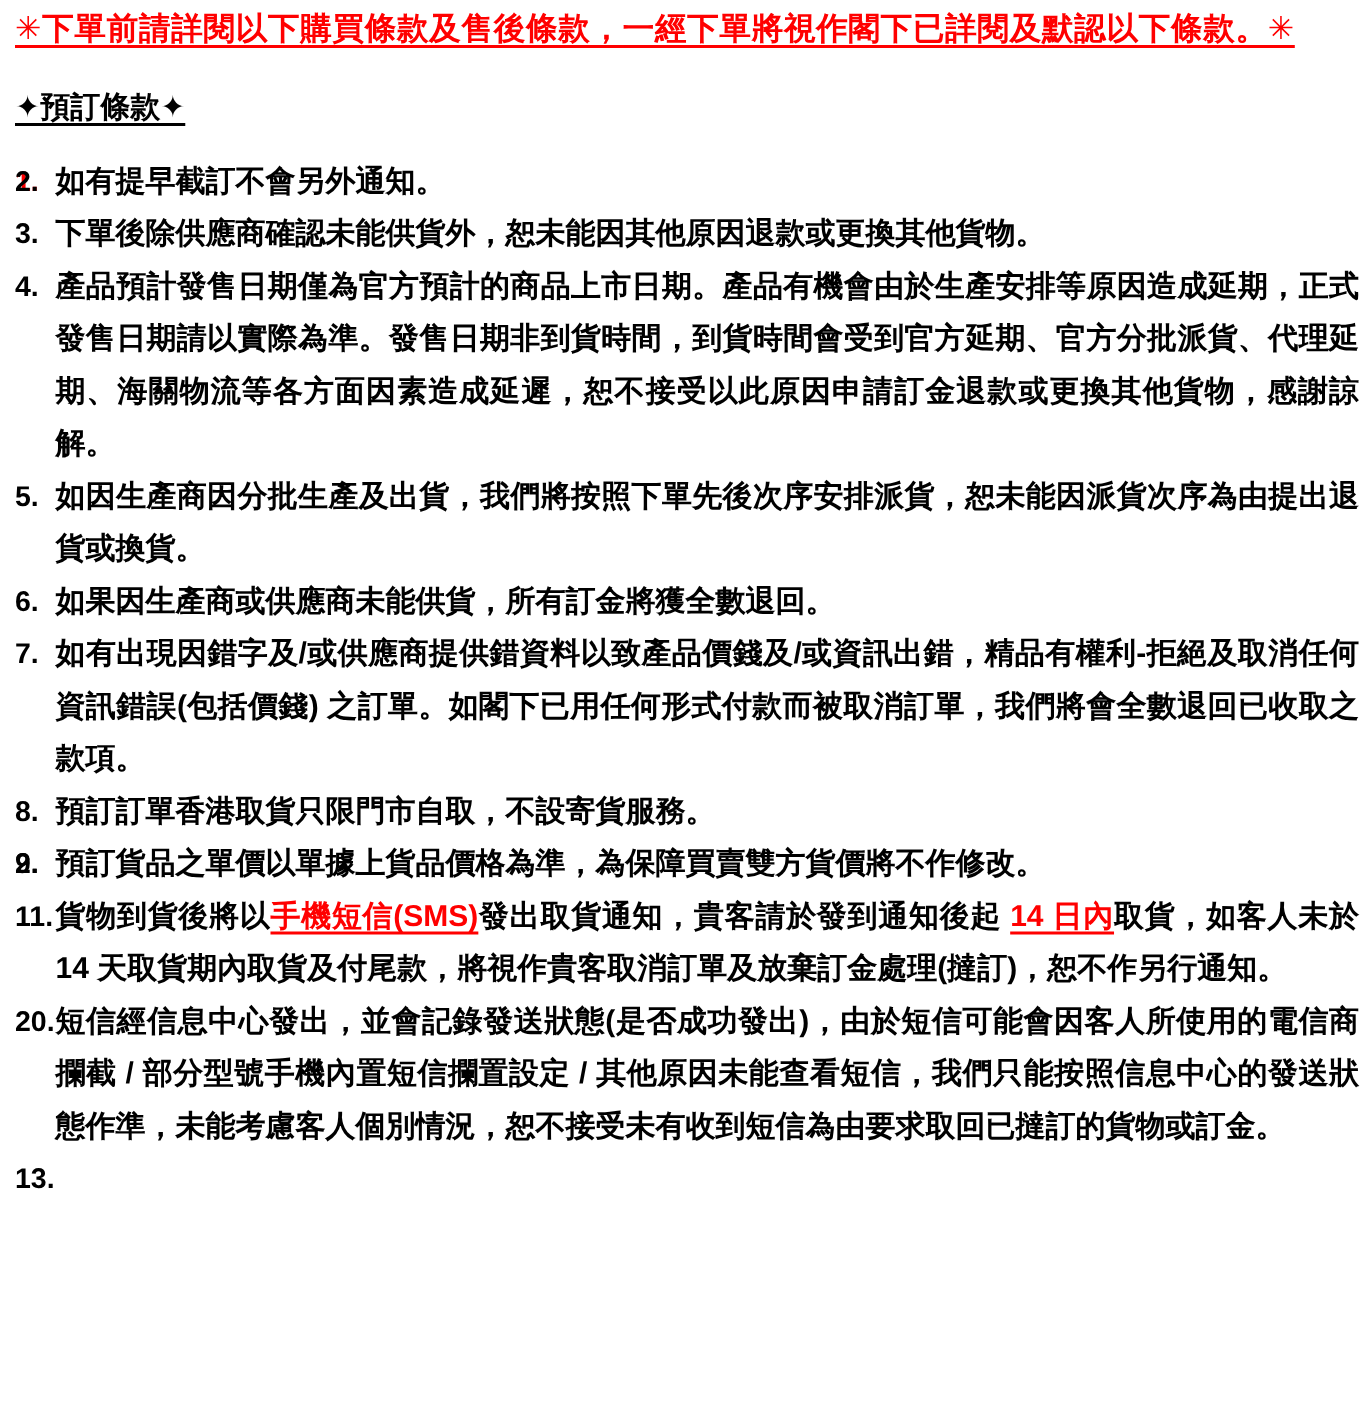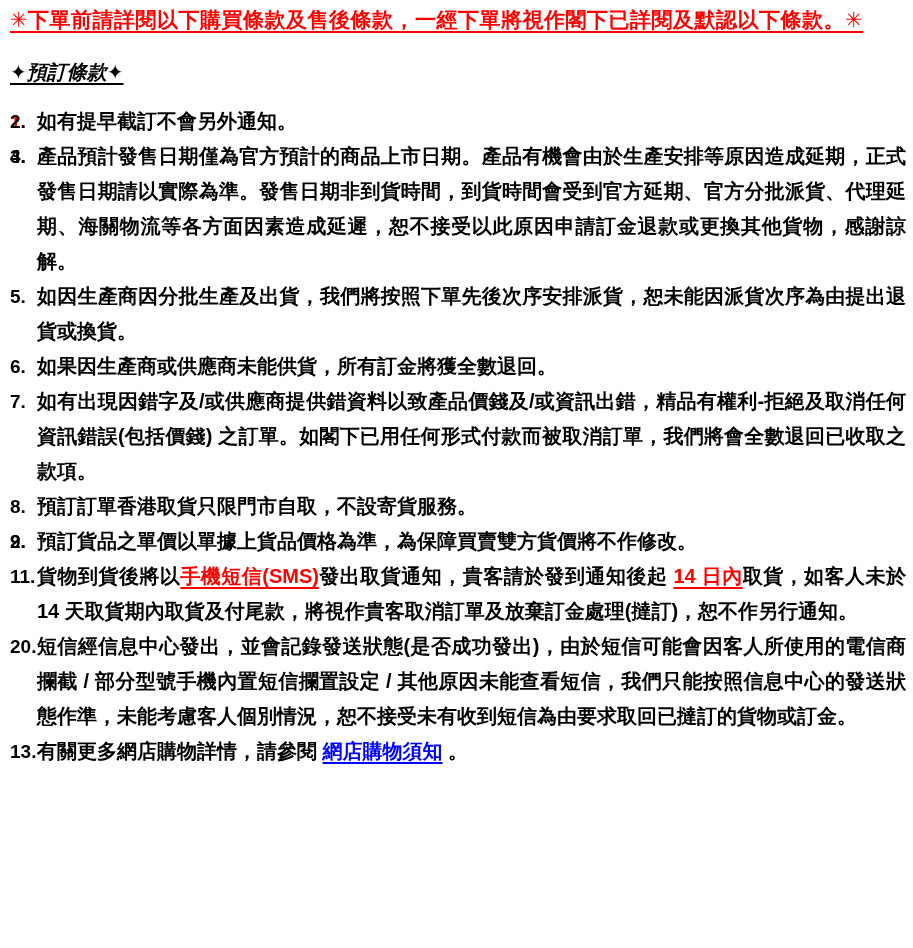--- a/index.html
+++ b/index.html
@@ -34,21 +34,20 @@
     letter-spacing: 0.5px;
   }
   .section-title {
     display: inline-block;
     margin-top: 24px;
     font-size: 20px;
     line-height: 28px;
     color: var(--ink);
     text-decoration: underline;
     text-underline-offset: 4px;
-    font-style: italic;
   }
   ol.terms {
     list-style: none;
     margin: 18px 0 0 0;
     padding: 0;
     width: 896px;
   }
   li.term {
     position: relative;
     padding-left: 27px;
@@ -81,25 +80,25 @@
 <body>
 
 <div class="page">
   <div class="doc-header">✳下單前請詳閱以下購買條款及售後條款，一經下單將視作閣下已詳閱及默認以下條款。✳</div>
   <div>
     <span class="section-title">✦預訂條款✦</span>
   </div>
   <ol class="terms">
       <li class="term red"><span class="num">1.</span></li>
       <li class="term"><span class="num">2.</span><span>如有提早截訂不會另外通知。</span></li>
-      <li class="term"><span class="num">3.</span></li>
+      <li class="term"><span class="num">3.</span><span>下單後除供應商確認未能供貨外，恕未能因其他原因退款或更換其他貨物。</span></li>
       <li class="term"><span class="num">4.</span><span>產品預計發售日期僅為官方預計的商品上市日期。產品有機會由於生產安排等原因造成延期，正式發售日期請以實際為準。發售日期非到貨時間，到貨時間會受到官方延期、官方分批派貨、代理延期、海關物流等各方面因素造成延遲，恕不接受以此原因申請訂金退款或更換其他貨物，感謝諒解。</span></li>
       <li class="term"><span class="num">5.</span><span>如因生產商因分批生產及出貨，我們將按照下單先後次序安排派貨，恕未能因派貨次序為由提出退貨或換貨。</span></li>
       <li class="term"><span class="num">6.</span><span>如果因生產商或供應商未能供貨，所有訂金將獲全數退回。</span></li>
       <li class="term"><span class="num">7.</span><span>如有出現因錯字及/或供應商提供錯資料以致產品價錢及/或資訊出錯，精品有權利-拒絕及取消任何資訊錯誤(包括價錢) 之訂單。如閣下已用任何形式付款而被取消訂單，我們將會全數退回已收取之款項。</span></li>
       <li class="term"><span class="num">8.</span><span>預訂訂單香港取貨只限門市自取，不設寄貨服務。</span></li>
       <li class="term"><span class="num">9.</span></li>
       <li class="term"><span class="num">2.</span><span>預訂貨品之單價以單據上貨品價格為準，為保障買賣雙方貨價將不作修改。</span></li>
       <li class="term"><span class="num">11.</span><span>貨物到貨後將以<span class="seg-red-underline">手機短信(SMS)</span>發出取貨通知，貴客請於發到通知後起 <span class="seg-red-underline">14 日內</span>取貨，如客人未於14 天取貨期內取貨及付尾款，將視作貴客取消訂單及放棄訂金處理(撻訂)，恕不作另行通知。</span></li>
       <li class="term"><span class="num">20.</span><span>短信經信息中心發出，並會記錄發送狀態(是否成功發出)，由於短信可能會因客人所使用的電信商攔截 / 部分型號手機內置短信攔置設定 / 其他原因未能查看短信，我們只能按照信息中心的發送狀態作準，未能考慮客人個別情況，恕不接受未有收到短信為由要求取回已撻訂的貨物或訂金。</span></li>
-      <li class="term"><span class="num">13.</span><span>有關更多網店購物詳情，請參閱 <a class="seg-link" href="#">網店購物須知</a> 。</span></li>
+      <li class="term"><span class="num">13.</span></li>
     </ol>
 </div>
 
 </body></html>

